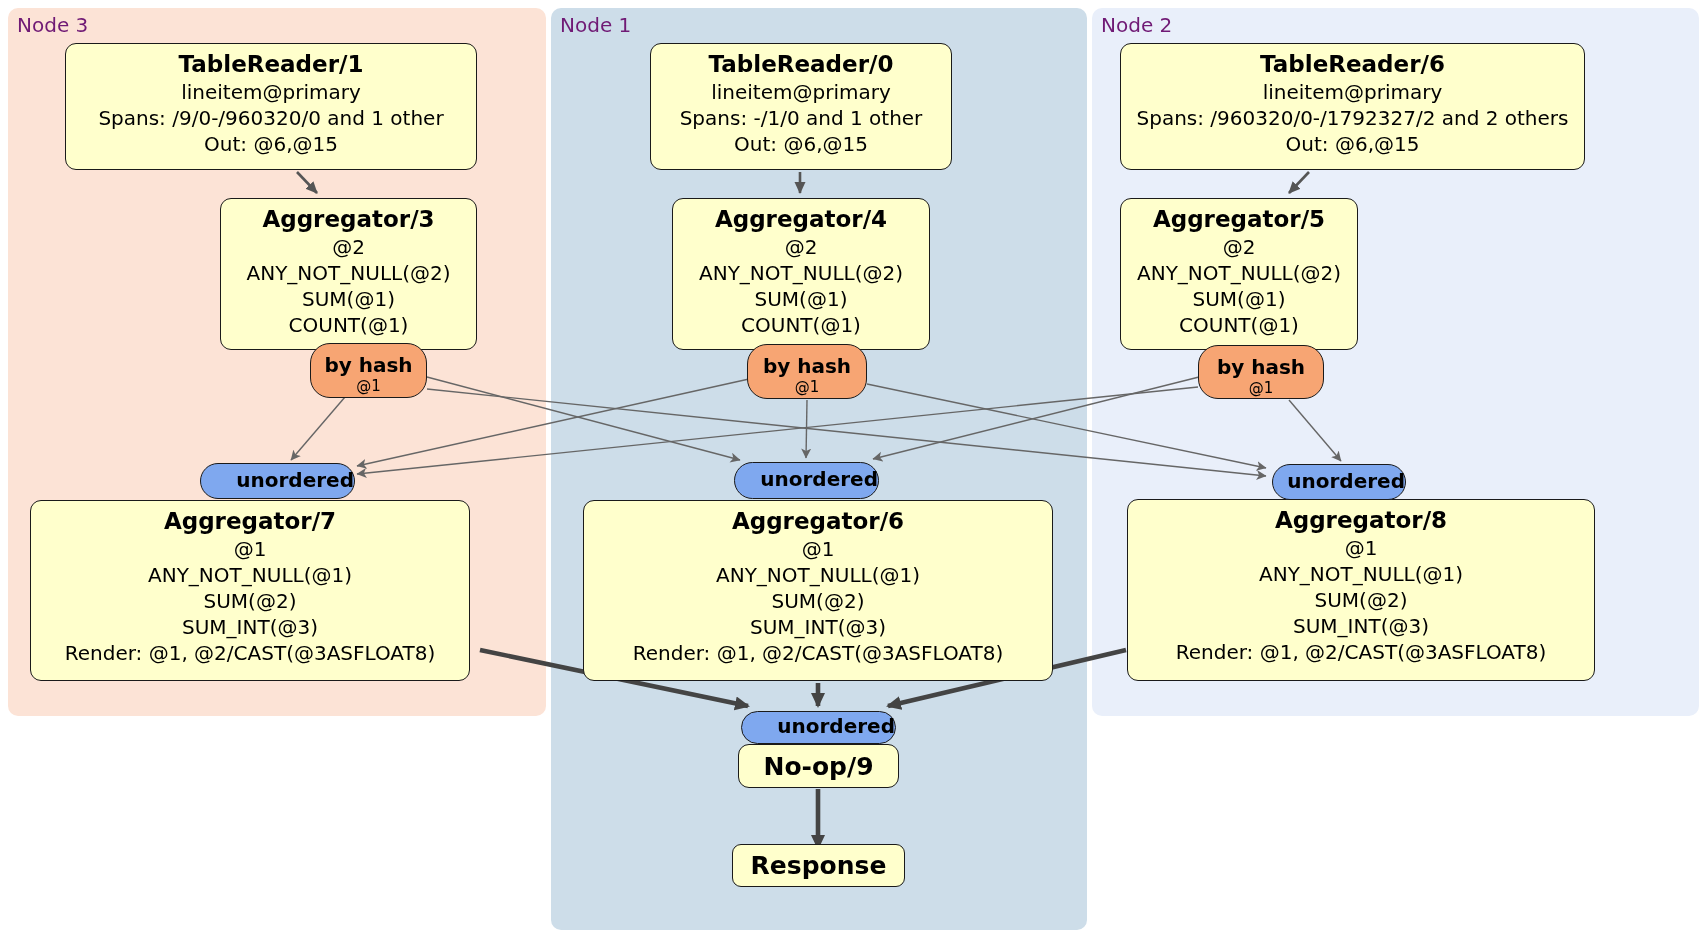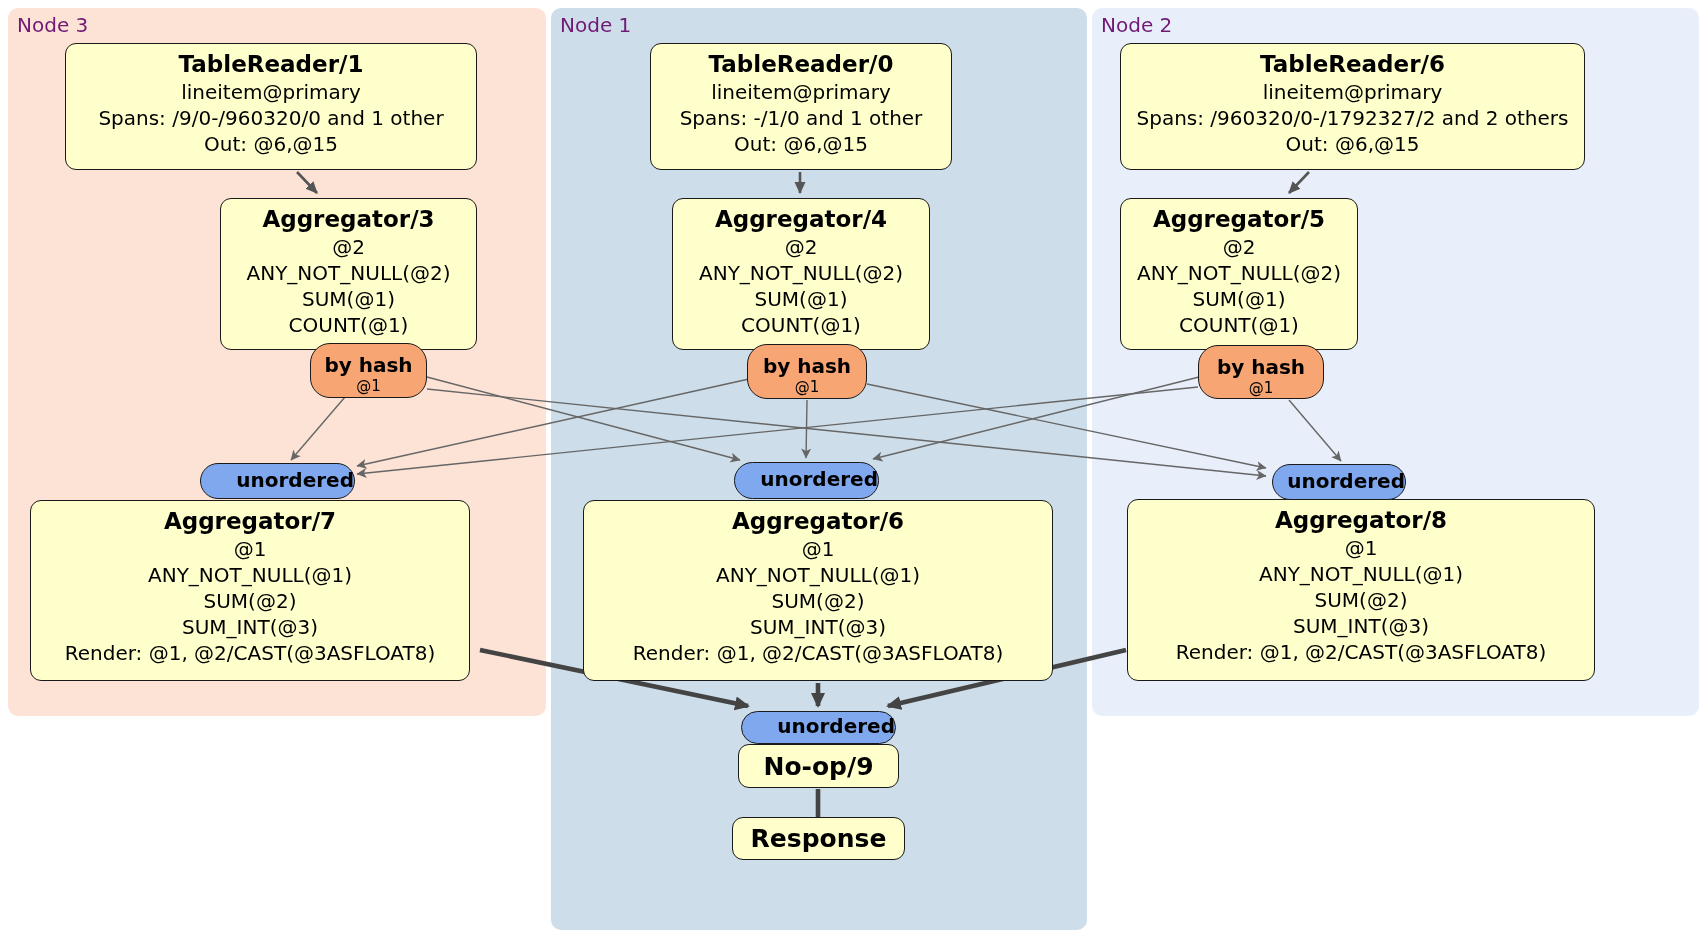--- a/index.html
+++ b/index.html
@@ -30,21 +30,21 @@
   #b-tr1{left:65px;top:43px;width:412px;height:127px;}
   #b-tr0{left:650px;top:43px;width:302px;height:127px;}
   #b-tr2{left:1120px;top:43px;width:465px;height:127px;}
   #b-agg4{left:220px;top:198px;width:257px;height:152px;}
   #b-agg3{left:672px;top:198px;width:258px;height:152px;}
   #b-agg5{left:1120px;top:198px;width:238px;height:152px;}
   #b-agg7{left:30px;top:500px;width:440px;height:181px;}
   #b-agg6{left:583px;top:500px;width:470px;height:181px;}
   #b-agg8{left:1127px;top:499px;width:468px;height:182px;}
   #b-noop{left:738px;top:744px;width:161px;height:44px;}
-  #b-resp{left:732px;top:817px;width:173px;height:43px;}
+  #b-resp{left:732px;top:844px;width:173px;height:43px;border-radius:9px;}
   #b-noop,#b-resp{display:flex;align-items:center;justify-content:center;padding:0;}
   #b-noop .bt,#b-resp .bt{font-size:25px;line-height:25px;text-align:center;}
 
   .router{
     position:absolute;background:var(--router-bg,#f7a573);
     border:1.8px solid var(--border,#1a1a1a);border-radius:20px;
     box-sizing:border-box;text-align:center;padding-top:9px;z-index:11;white-space:nowrap;
   }
   .router .rl{font-weight:bold;font-size:20px;line-height:24px;}
   .router .rd{font-size:15px;line-height:18px;}

